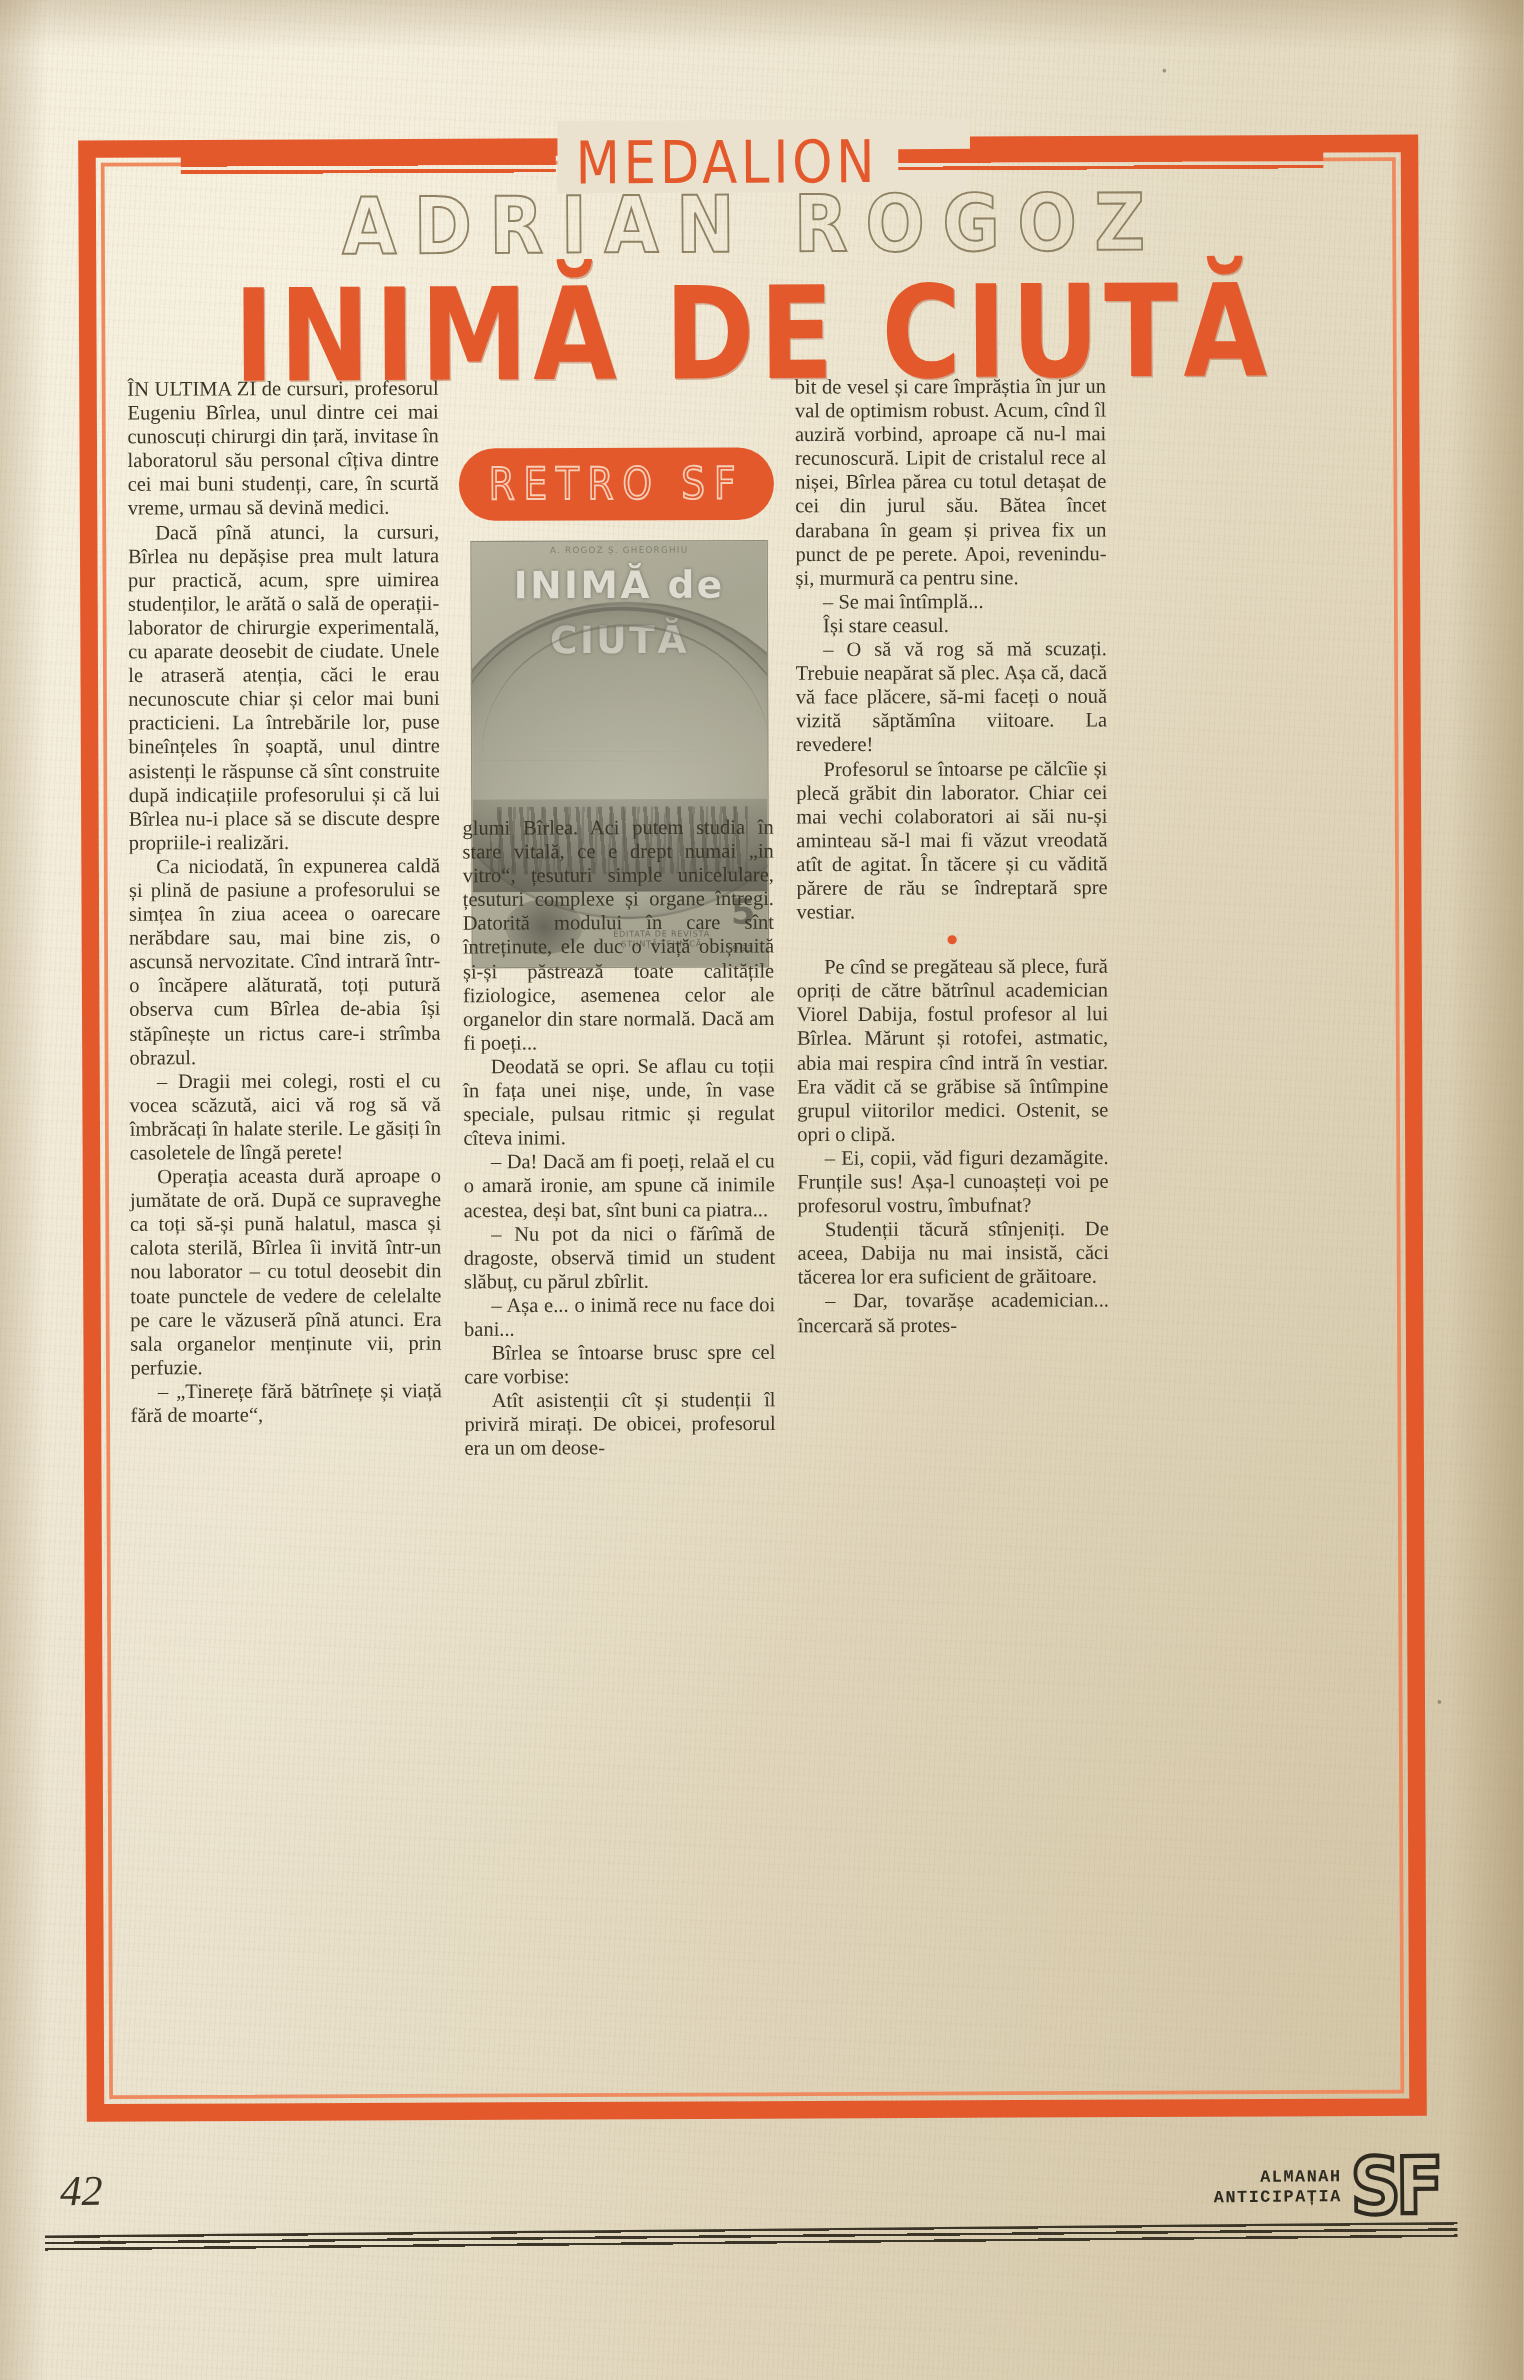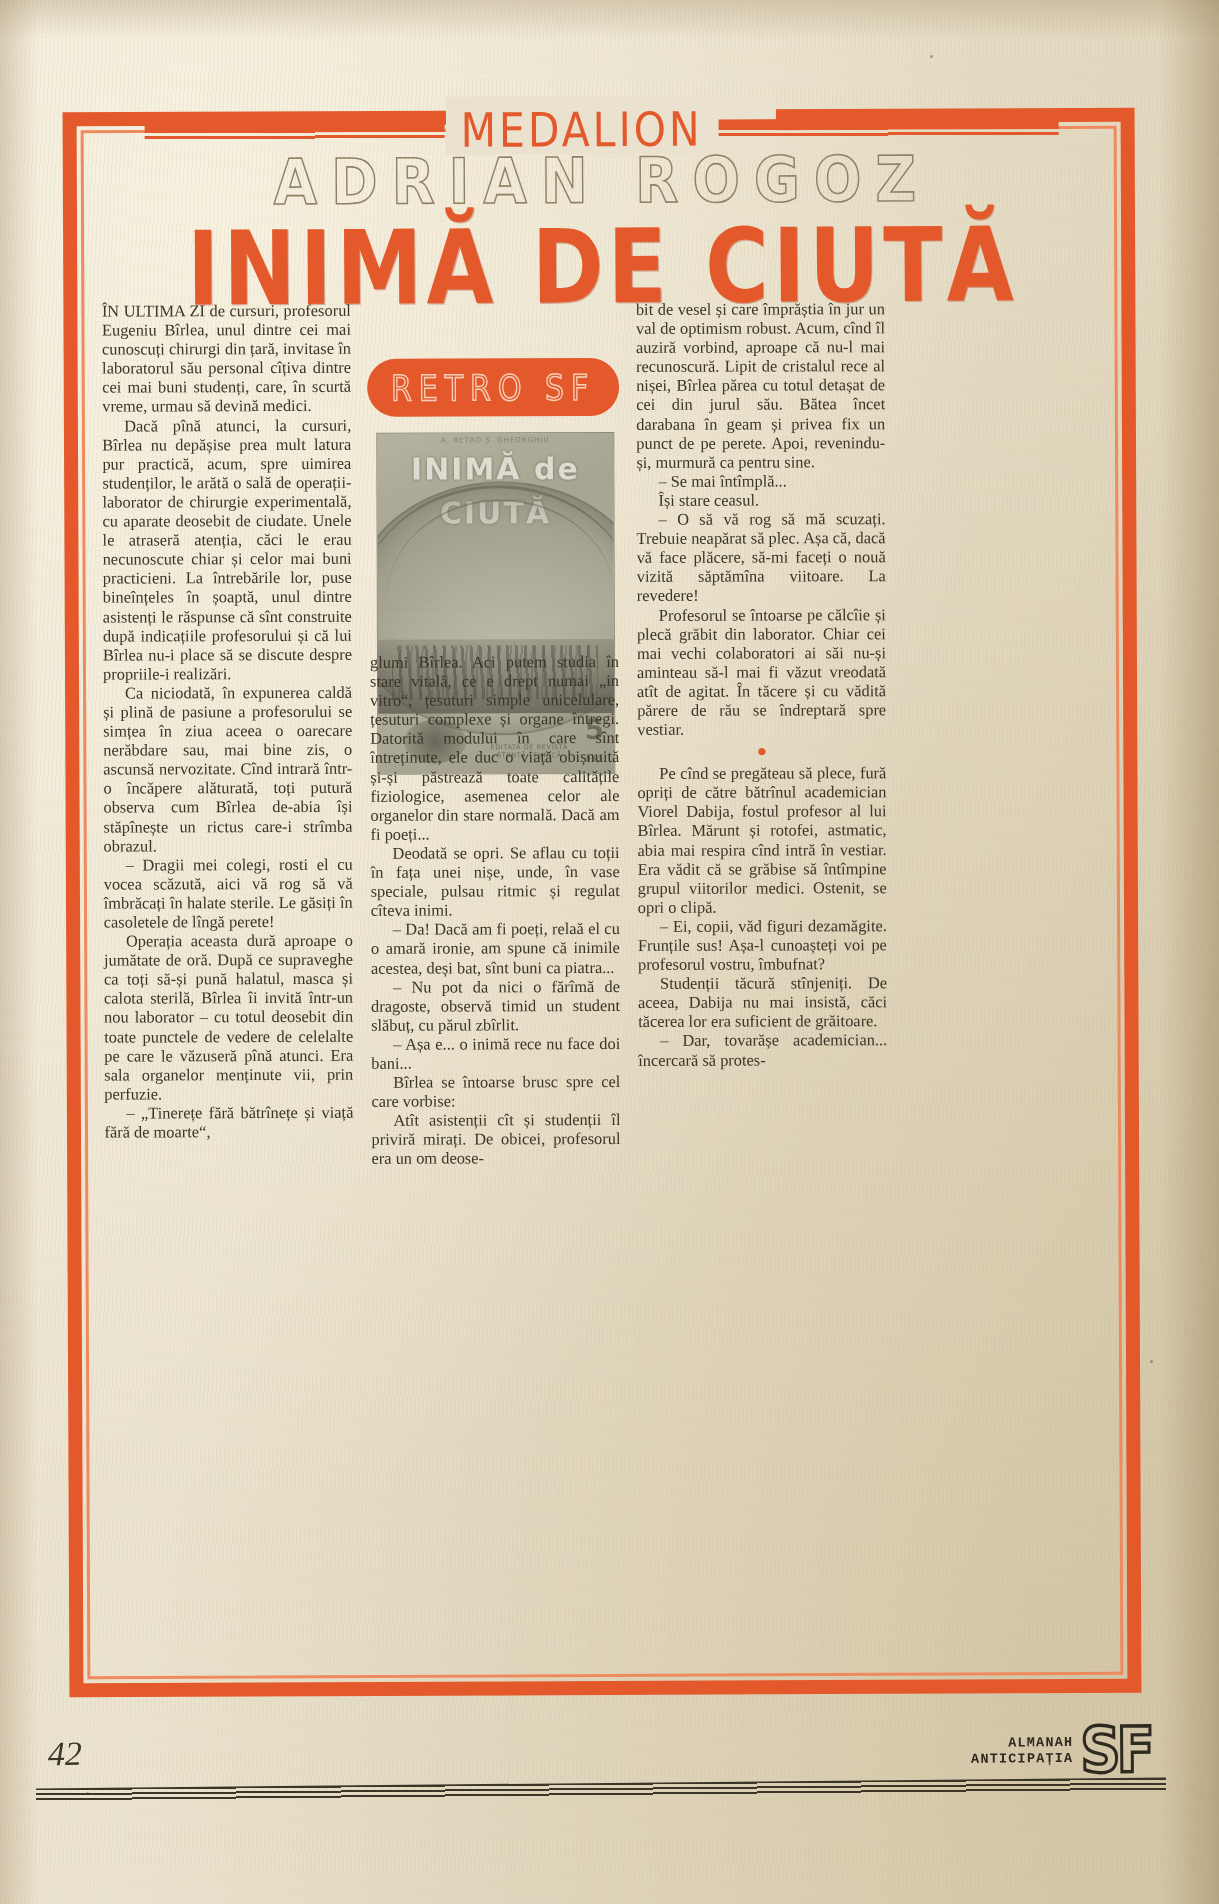--- a/index.html
+++ b/index.html
@@ -291,21 +291,21 @@
   <div class="bigtitle">INIMĂ DE CIUTĂ</div>
 </div>
 
 <div class="cols">
 
   <div class="retro-pill">
     <span>RETRO SF</span>
   </div>
 
   <div class="cover">
-    <div class="cv-top">A. RETRO Ș. GHEORGHIU</div>
+    <div class="cv-top">A. ROGOZ Ș. GHEORGHIU</div>
     <div class="cv-title">INIMĂ de CIUTĂ</div>
     <div class="dome"></div>
     <div class="arc"></div>
     <div class="arc2"></div>
     <div class="ground"></div>
     <div class="crowd"></div>
     <div class="blob"></div>
     <div class="pub">EDITATA DE REVISTA ȘTIINȚĂ-TEHNICĂ</div>
     <div class="num">
       <span>5</span>

